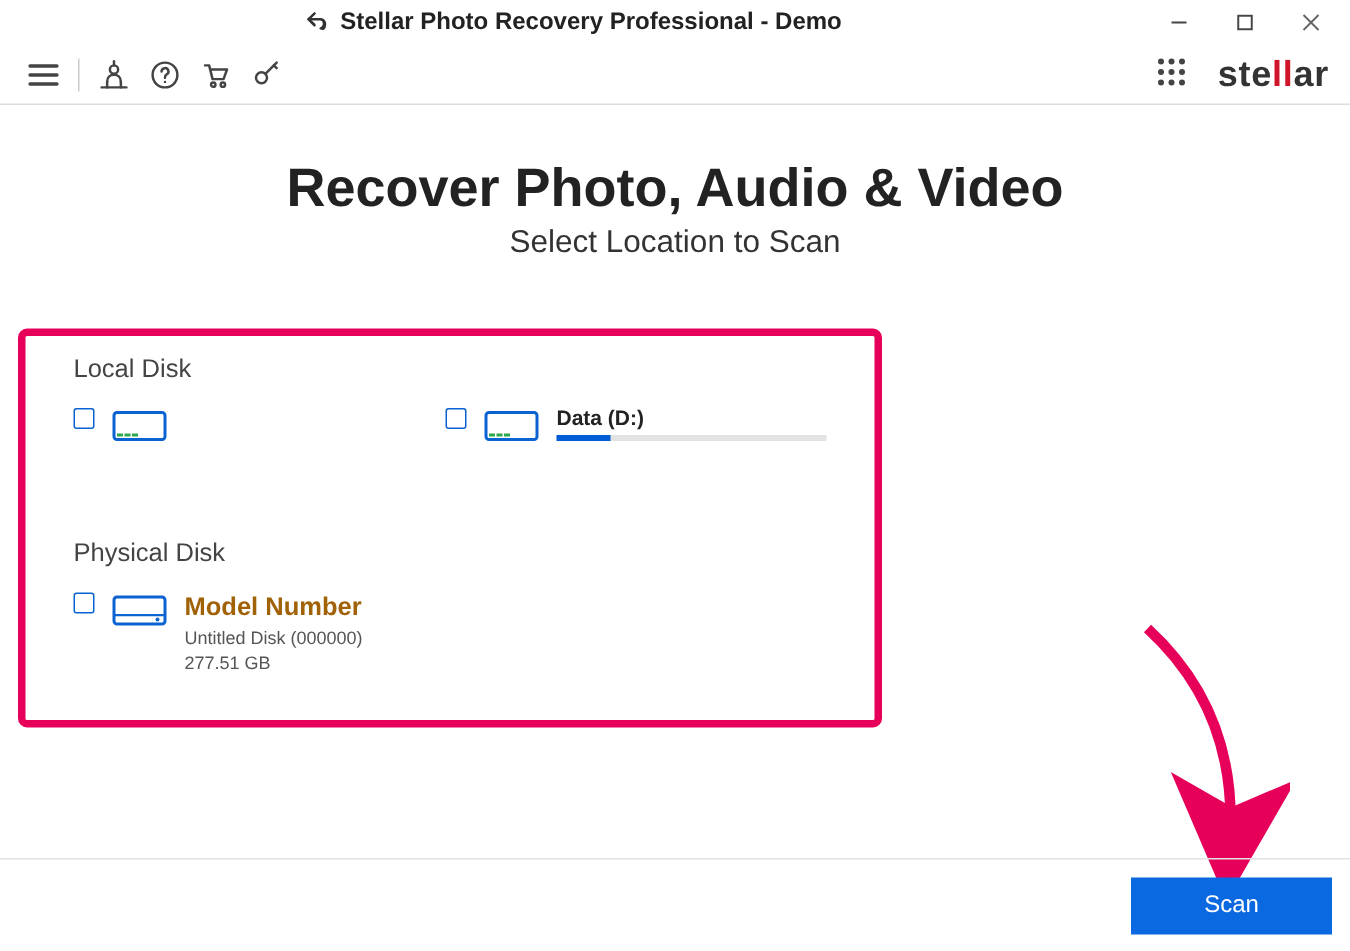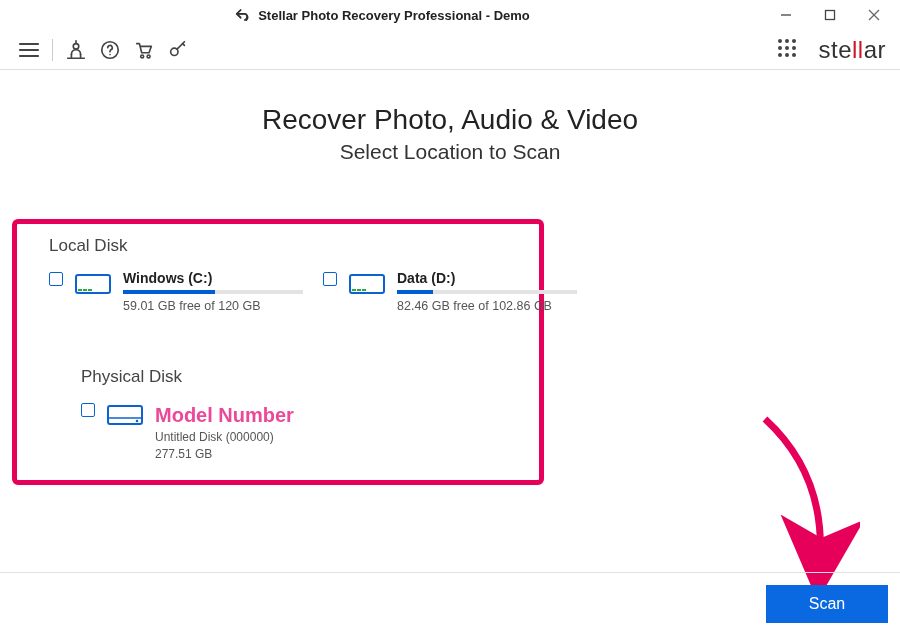--- a/index.html
+++ b/index.html
@@ -11,21 +11,21 @@
     overflow: hidden;
     color: #333;
     position: relative;
   }
 
   
   .titlebar {
     height: 30px;
     display: flex;
     align-items: center;
-    font-size: 13px;
+    font-size: 16px;
     color: #222;
   }
   .titlebar .title-area {
     flex: 1;
     display: flex;
     align-items: center;
     justify-content: center;
     gap: 8px;
   }
   .titlebar .win-controls {
@@ -79,48 +79,48 @@
     display: grid;
     grid-template-columns: repeat(3, 4px);
     grid-template-rows: repeat(3, 4px);
     gap: 3px;
   }
   .apps-icon span {
     width: 4px; height: 4px; background:#444; border-radius:50%;
   }
   .brand {
     font-size: 24px;
-    font-weight: 400;
+    font-weight: 700;
     letter-spacing: 0.5px;
     color: #333;
   }
   .brand .red { color: #d0142a; }
 
   
   .headline {
     text-align: center;
     margin-top: 34px;
   }
   .headline h1 {
-    font-size: 28px;
-    font-weight: 400;
+    font-size: 36px;
+    font-weight: 700;
     color: #222;
   }
   .headline p {
     font-size: 21px;
     color: #333;
     margin-top: 4px;
   }
 
   
   .panel {
     position: absolute;
     left: 12px;
     top: 219px;
-    width: 532px;
+    width: 576px;
     height: 266px;
     border: 5px solid #e6005a;
     border-radius: 6px;
     padding: 12px 32px 0 32px;
   }
   .section-title {
     font-size: 17px;
     color: #444;
     margin-bottom: 14px;
     font-weight: 400;
@@ -161,23 +161,23 @@
   .bar-fill {
     position: absolute;
     left: 0; top: 0; bottom: 0;
     background: #005dd6;
   }
   .disk-free {
     font-size: 12.5px;
     color: #555;
     margin-top: 5px;
   }
-  .section2 { margin-top: 54px; margin-left: 32px; }
+  .section2 { margin-top: 54px; }
   .phys-details { font-size: 13px; line-height: 1.4; }
-  .phys-details .model { font-weight: 600; color:#ec4899; font-size:20px; }
+  .phys-details .model { font-weight: 600; color:#a16207; font-size:17px; }
   .phys-details .sub { color:#555; font-size:12px; }
 
   
   .arrow {
     position: absolute;
     left: 740px;
     top: 414px;
     pointer-events: none;
   }
 
@@ -188,21 +188,21 @@
     bottom: 0;
     right: 0;
     height: 62px;
     border-top: 1px solid #e2e2e2;
     display: flex;
     align-items: center;
     justify-content: flex-end;
     padding-right: 12px;
   }
   .scan-btn {
-    width: 122px;
+    width: 134px;
     height: 38px;
     background: #0a68e0;
     color: #fff;
     font-size: 16px;
     border: none;
     display: flex;
     align-items: center;
     justify-content: center;
     cursor: pointer;
   }
@@ -314,45 +314,37 @@
     <div class="disk-item">
       <div class="chk"></div>
       <div class="drive-icon">
         <svg width="40" height="30" viewBox="0 0 40 30">
             <rect x="3" y="5" width="34" height="18" rx="2" fill="none" stroke="#0a63d1" stroke-width="2"></rect>
             <rect x="5" y="19" width="4" height="2" fill="#2aa84a"></rect>
             <rect x="10" y="19" width="4" height="2" fill="#2aa84a"></rect>
             <rect x="15" y="19" width="4" height="2" fill="#2aa84a"></rect>
           </svg>
       </div>
-      <div class="disk-details">
-        <div class="disk-name">Windows (C:)</div>
-        <div class="bar">
-            <div class="bar-fill" style="width:51%"></div>
-          </div>
-        <div class="disk-free">59.01 GB free of 120 GB</div>
-      </div>
     </div>
 
     <div class="disk-item">
       <div class="chk"></div>
       <div class="drive-icon">
         <svg width="40" height="30" viewBox="0 0 40 30">
             <rect x="3" y="5" width="34" height="18" rx="2" fill="none" stroke="#0a63d1" stroke-width="2"></rect>
             <rect x="5" y="19" width="4" height="2" fill="#2aa84a"></rect>
             <rect x="10" y="19" width="4" height="2" fill="#2aa84a"></rect>
             <rect x="15" y="19" width="4" height="2" fill="#2aa84a"></rect>
           </svg>
       </div>
       <div class="disk-details">
         <div class="disk-name">Data (D:)</div>
         <div class="bar">
             <div class="bar-fill" style="width:20%"></div>
           </div>
-        <div class="disk-free">82.46 GB free of 102.86 GB</div>
       </div>
     </div>
   </div>
 
   <div class="section2">
     <div class="section-title">Physical Disk</div>
     <div class="disk-item" style="width:350px;">
       <div class="chk"></div>
       <div class="drive-icon">
         <svg width="40" height="30" viewBox="0 0 40 30">

